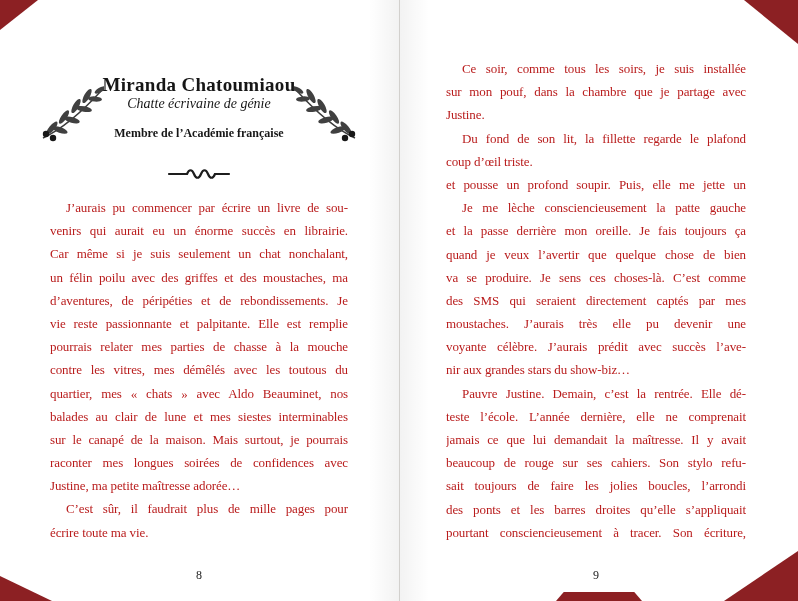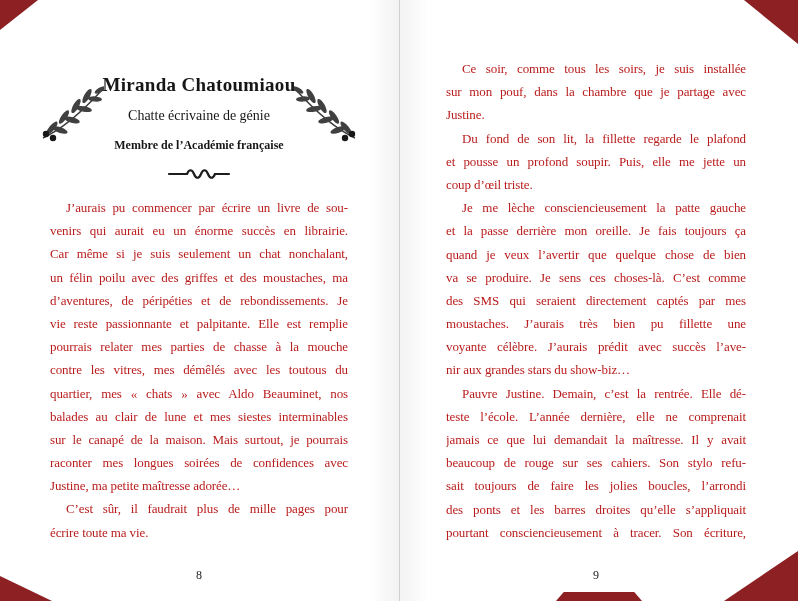--- a/index.html
+++ b/index.html
@@ -22,21 +22,21 @@
     background: #d2d0cd;
   }
   
   .page { position: absolute; top: 0; height: 100%; }
   .page.left  { left: 50px;  width: 298px; }
   .page.right { left: 446px; width: 300px; }
 
   
   .chapter-head { position: absolute; top: 74px; left: 0; right: 0; text-align: center; color: #161616; }
   .chapter-title { margin: 0; font-size: 19px; font-weight: 700; letter-spacing: 0.3px; text-align: center; }
-  .chapter-subtitle { margin-top: 12px; font-size: 14px; }
+  .chapter-subtitle { font-style: italic; font-size: 14px; }
   .chapter-affiliation { margin-top: 14px; font-weight: 700; font-size: 12px; }
 
   .branch { position: absolute; top: 84px; width: 64px; height: 58px; }
   .branch.l { left: -10px; }
   .branch.r { right: -10px; transform: scaleX(-1); }
 
   .ornament { position: absolute; top: 166px; left: 0; right: 0; text-align: center; }
 
   
   .body-text { position: absolute; left: 0; right: 0; }
@@ -147,28 +147,28 @@
 
     <div class="pagenum">8</div>
   </section>
 
   <section class="page right">
     <div class="body-text">
         <div class="line indent">Ce soir, comme tous les soirs, je suis installée</div>
         <div class="line">sur mon pouf, dans la chambre que je partage avec</div>
         <div class="line end">Justine.</div>
         <div class="line indent">Du fond de son lit, la fillette regarde le plafond</div>
+        <div class="line end">coup d’œil triste.</div>
         <div class="line">et pousse un profond soupir. Puis, elle me jette un</div>
-        <div class="line end">coup d’œil triste.</div>
         <div class="line indent">Je me lèche consciencieusement la patte gauche</div>
         <div class="line">et la passe derrière mon oreille. Je fais toujours ça</div>
         <div class="line">quand je veux l’avertir que quelque chose de bien</div>
         <div class="line">va se produire. Je sens ces choses-là. C’est comme</div>
         <div class="line">des SMS qui seraient directement captés par mes</div>
-        <div class="line">moustaches. J’aurais très bien pu fillette une</div>
+        <div class="line">moustaches. J’aurais très elle pu devenir une</div>
         <div class="line">voyante célèbre. J’aurais prédit avec succès l’ave-</div>
         <div class="line end">nir aux grandes stars du show-biz…</div>
         <div class="line indent">Pauvre Justine. Demain, c’est la rentrée. Elle dé-</div>
         <div class="line">teste l’école. L’année dernière, elle ne comprenait</div>
         <div class="line">jamais ce que lui demandait la maîtresse. Il y avait</div>
         <div class="line">beaucoup de rouge sur ses cahiers. Son stylo refu-</div>
         <div class="line">sait toujours de faire les jolies boucles, l’arrondi</div>
         <div class="line">des ponts et les barres droites qu’elle s’appliquait</div>
         <div class="line">pourtant consciencieusement à tracer. Son écriture,</div>
       </div>

